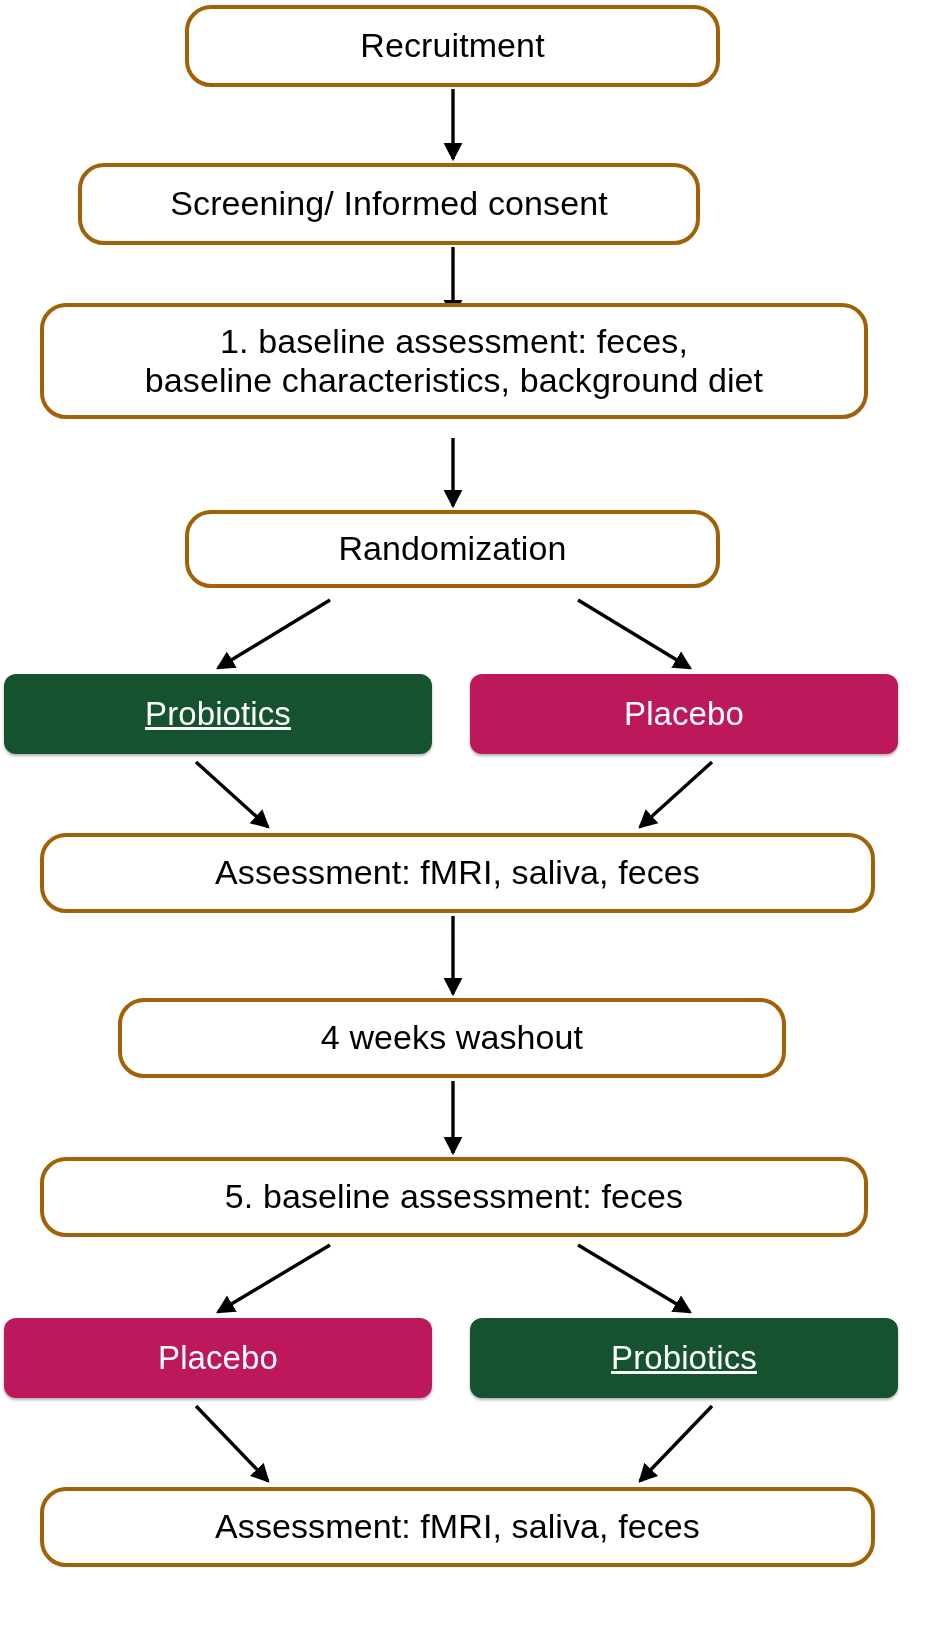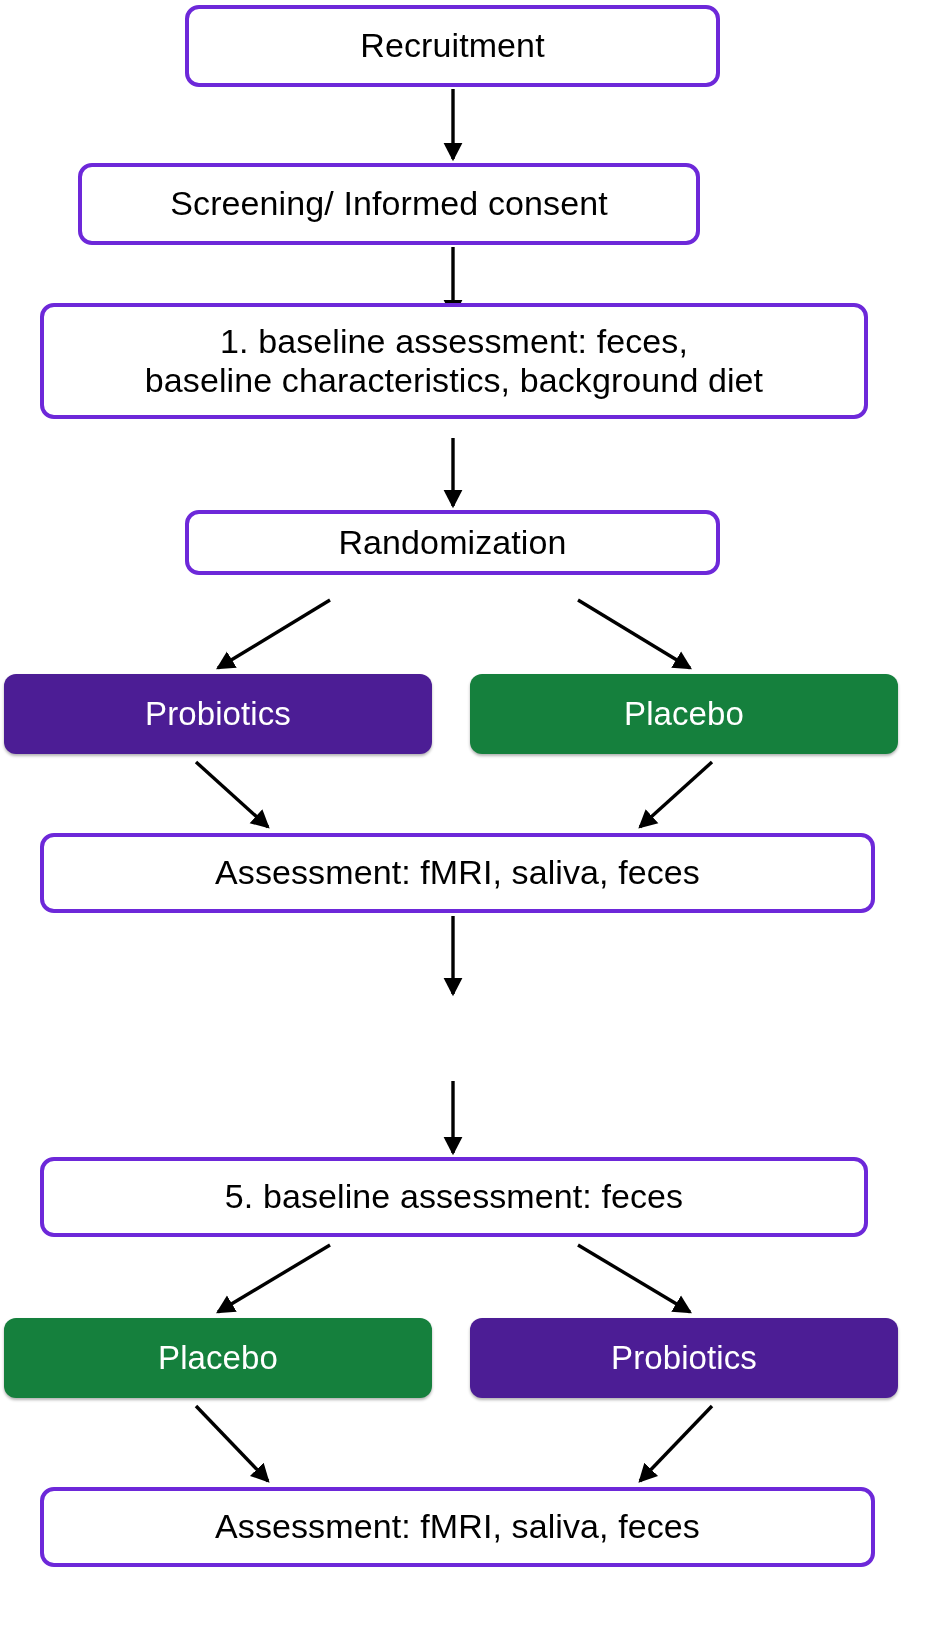--- a/index.html
+++ b/index.html
@@ -29,39 +29,39 @@
     height: 1652px;
     pointer-events: none;
   }
   .node {
     position: absolute;
     box-sizing: border-box;
     display: flex;
     align-items: center;
     justify-content: center;
     text-align: center;
-    border: 4px solid #6d28d9;
-    border-radius: 14px;
+    border: 4px solid #a16207;
+    border-radius: 26px;
     background: #ffffff;
     color: #000000;
     font-size: 34px;
     line-height: 1.16;
     letter-spacing: 0.1px;
     white-space: pre-line;
     padding: 2px 10px;
   }
   .node.treatment {
     border: none;
     border-radius: 12px;
     color: #ffffff;
     font-size: 33px;
     box-shadow: 0 2px 3px rgba(0,0,0,0.30);
   }
-  .node.blue  { background: #4c1d95; }
-  .node.gray  { background: #15803d; }
+  .node.blue  { background: #14532d; text-decoration: underline; }
+  .node.gray  { background: #be185d; }
 </style>
 </head>
 <body>
 
 <div id="flow-canvas">
 
   <svg class="arrow-layer" viewBox="0 0 950 1652" width="950" height="1652" xmlns="http://www.w3.org/2000/svg">
     <defs>
       <marker id="ah" viewBox="0 0 12 12" refX="9.2" refY="6" markerWidth="6.2" markerHeight="6.2" orient="auto-start-reverse" markerUnits="strokeWidth">
         <path d="M 0 0.6 L 10.5 6 L 0 11.4 z" fill="#000000"></path>
@@ -95,28 +95,29 @@
     <line x1="712" y1="1406" x2="640" y2="1481" stroke="#000000" stroke-width="3.4" marker-end="url(#ah)"></line>
   </svg>
 
   <div class="node" style="left:185px; top:5px; width:535px; height:82px;">Recruitment</div>
 
   <div class="node" style="left:78px; top:163px; width:622px; height:82px;">Screening/ Informed consent</div>
 
   <div class="node" style="left:40px; top:303px; width:828px; height:116px;">1.  baseline assessment: feces,
 baseline characteristics, background diet</div>
 
-  <div class="node" style="left:185px; top:510px; width:535px; height:65px;">Randomization</div>
+  <div class="node" style="left:185px; top:510px; width:535px; height:78px;">Randomization</div>
 
   <div class="node treatment blue" style="left:4px; top:674px; width:428px; height:80px;">Probiotics</div>
 
   <div class="node treatment gray" style="left:470px; top:674px; width:428px; height:80px;">Placebo</div>
 
   <div class="node" style="left:40px; top:833px; width:835px; height:80px;">Assessment: fMRI, saliva, feces</div>
 
+  <div class="node" style="left:118px; top:998px; width:668px; height:80px;">4 weeks washout</div>
 
   <div class="node" style="left:40px; top:1157px; width:828px; height:80px;">5. baseline assessment: feces</div>
 
   <div class="node treatment gray" style="left:4px; top:1318px; width:428px; height:80px;">Placebo</div>
 
   <div class="node treatment blue" style="left:470px; top:1318px; width:428px; height:80px;">Probiotics</div>
 
   <div class="node" style="left:40px; top:1487px; width:835px; height:80px;">Assessment: fMRI, saliva, feces</div>
 
 </div>

